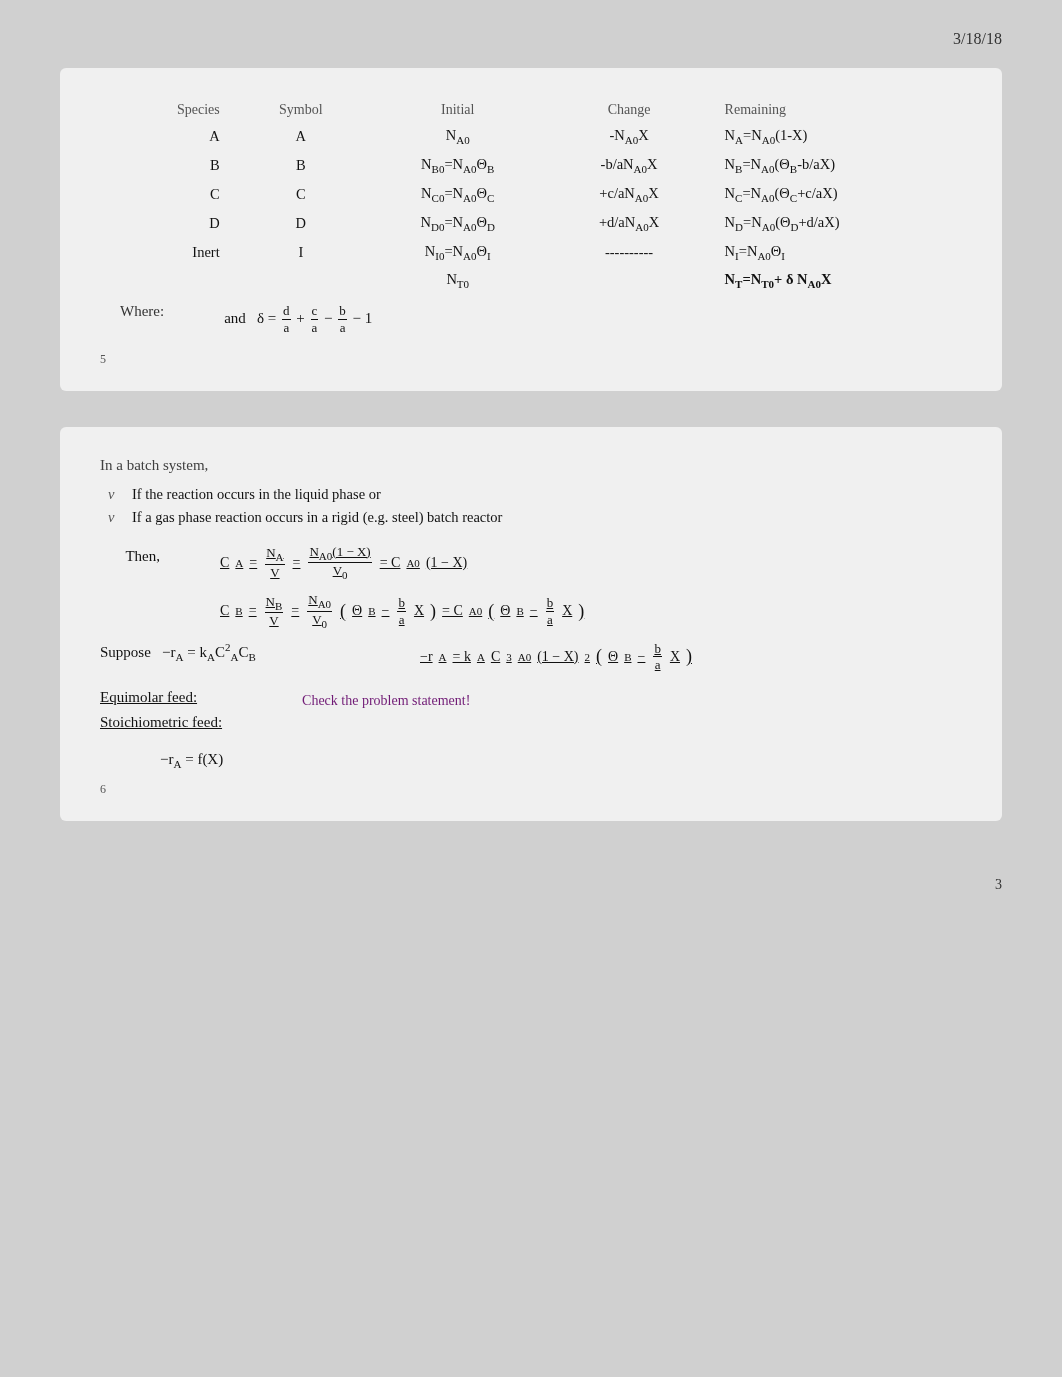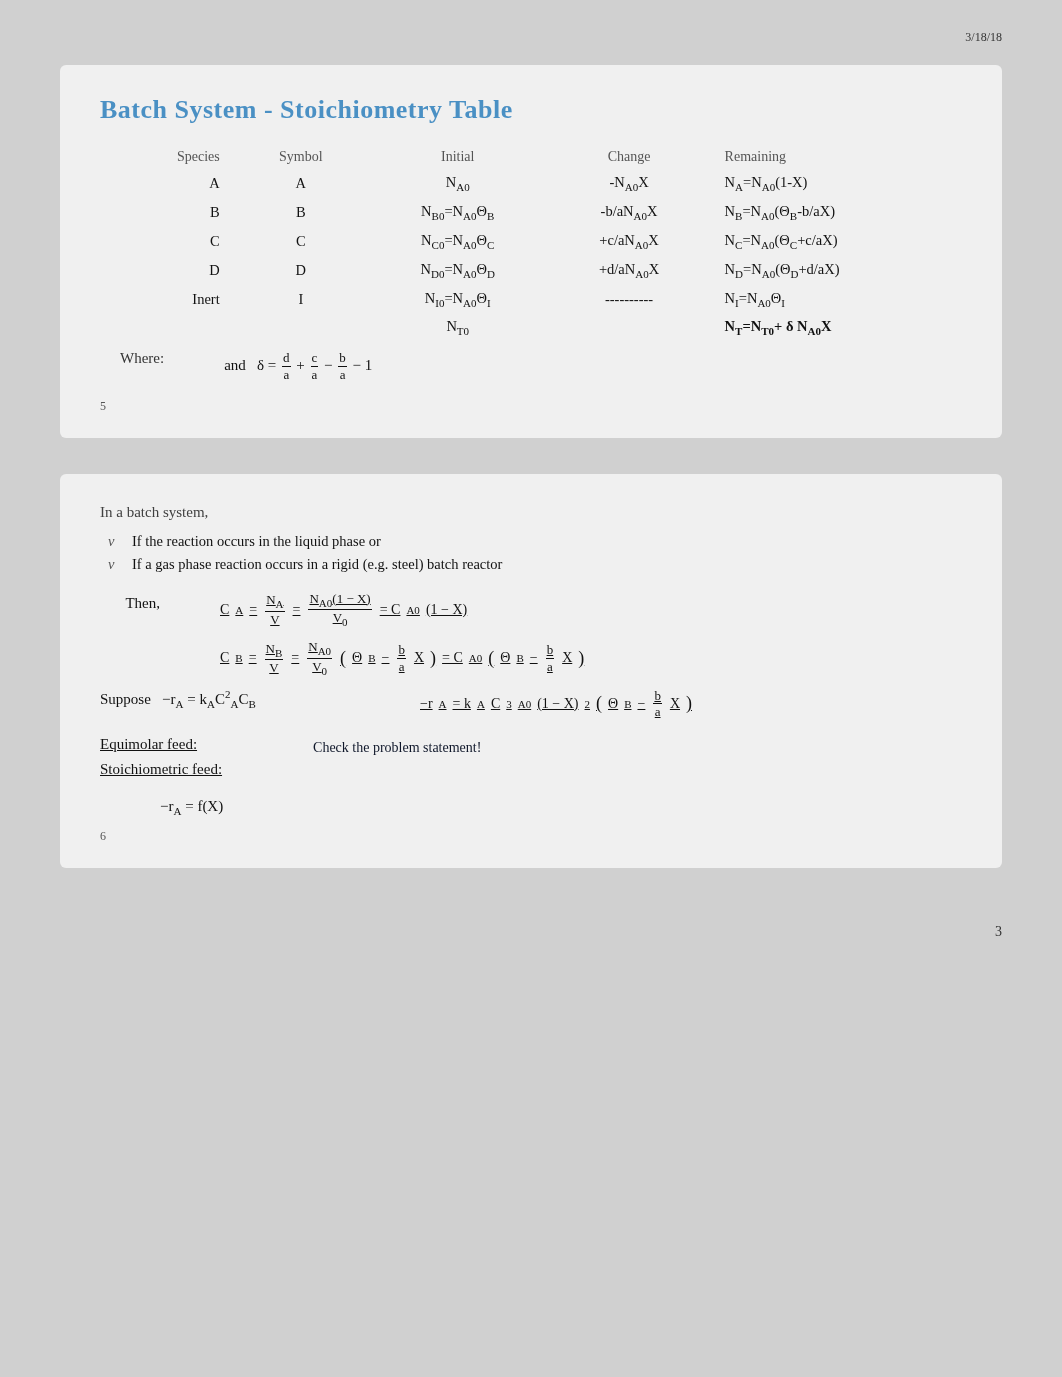--- a/index.html
+++ b/index.html
@@ -11,21 +11,21 @@
       display: flex;
       flex-direction: column;
       align-items: center;
       padding: 30px 60px;
       font-size: 15px;
       color: #111;
     }
     .page-number-top {
       width: 100%;
       text-align: right;
-      font-size: 12px;
+      font-size: 16px;
       color: #333;
       margin-bottom: 20px;
       font-family: Liberation Serif, serif;
     }
     .card {
       background: #f0f0f0;
       border-radius: 6px;
       padding: 30px 40px 24px 40px;
       margin-bottom: 36px;
       width: 100%;
@@ -121,23 +121,23 @@
       font-size: 15px;
       text-decoration: underline;
       margin-bottom: 8px;
     }
     .stoich-label {
       font-size: 15px;
       text-decoration: underline;
       margin-bottom: 8px;
     }
     .check-msg {
-      color: #0f172a;
+      color: #701a75;
       font-size: 14px;
-      margin-left: 51px;
+      margin-left: 40px;
       margin-top: 4px;
     }
     .final-eq {
       font-size: 15px;
       margin-left: 60px;
       margin-top: 8px;
       margin-bottom: 8px;
     }
     .page-num-6 { font-size: 12px; color: #555; margin-top: 12px; }
     .page-number-bottom {
@@ -158,21 +158,20 @@
     }
     .inline-frac .n { border-bottom: 1px solid #111; line-height: 1.2; font-size: 13px; padding: 0 1px; }
     .inline-frac .d { line-height: 1.2; font-size: 13px; padding: 0 1px; }
   </style>
 </head>
 <body>
 
 <div class="page-number-top">3/18/18</div>
 
 <div class="card">
-  <div class="card-title">Batch   System - Stoichiometry Table</div>
 
   <table class="stoich-table">
     <thead>
       <tr>
         <th>Species</th>
         <th>Symbol</th>
         <th>Initial</th>
         <th>Change</th>
         <th class="remaining">Remaining</th>
       </tr>

